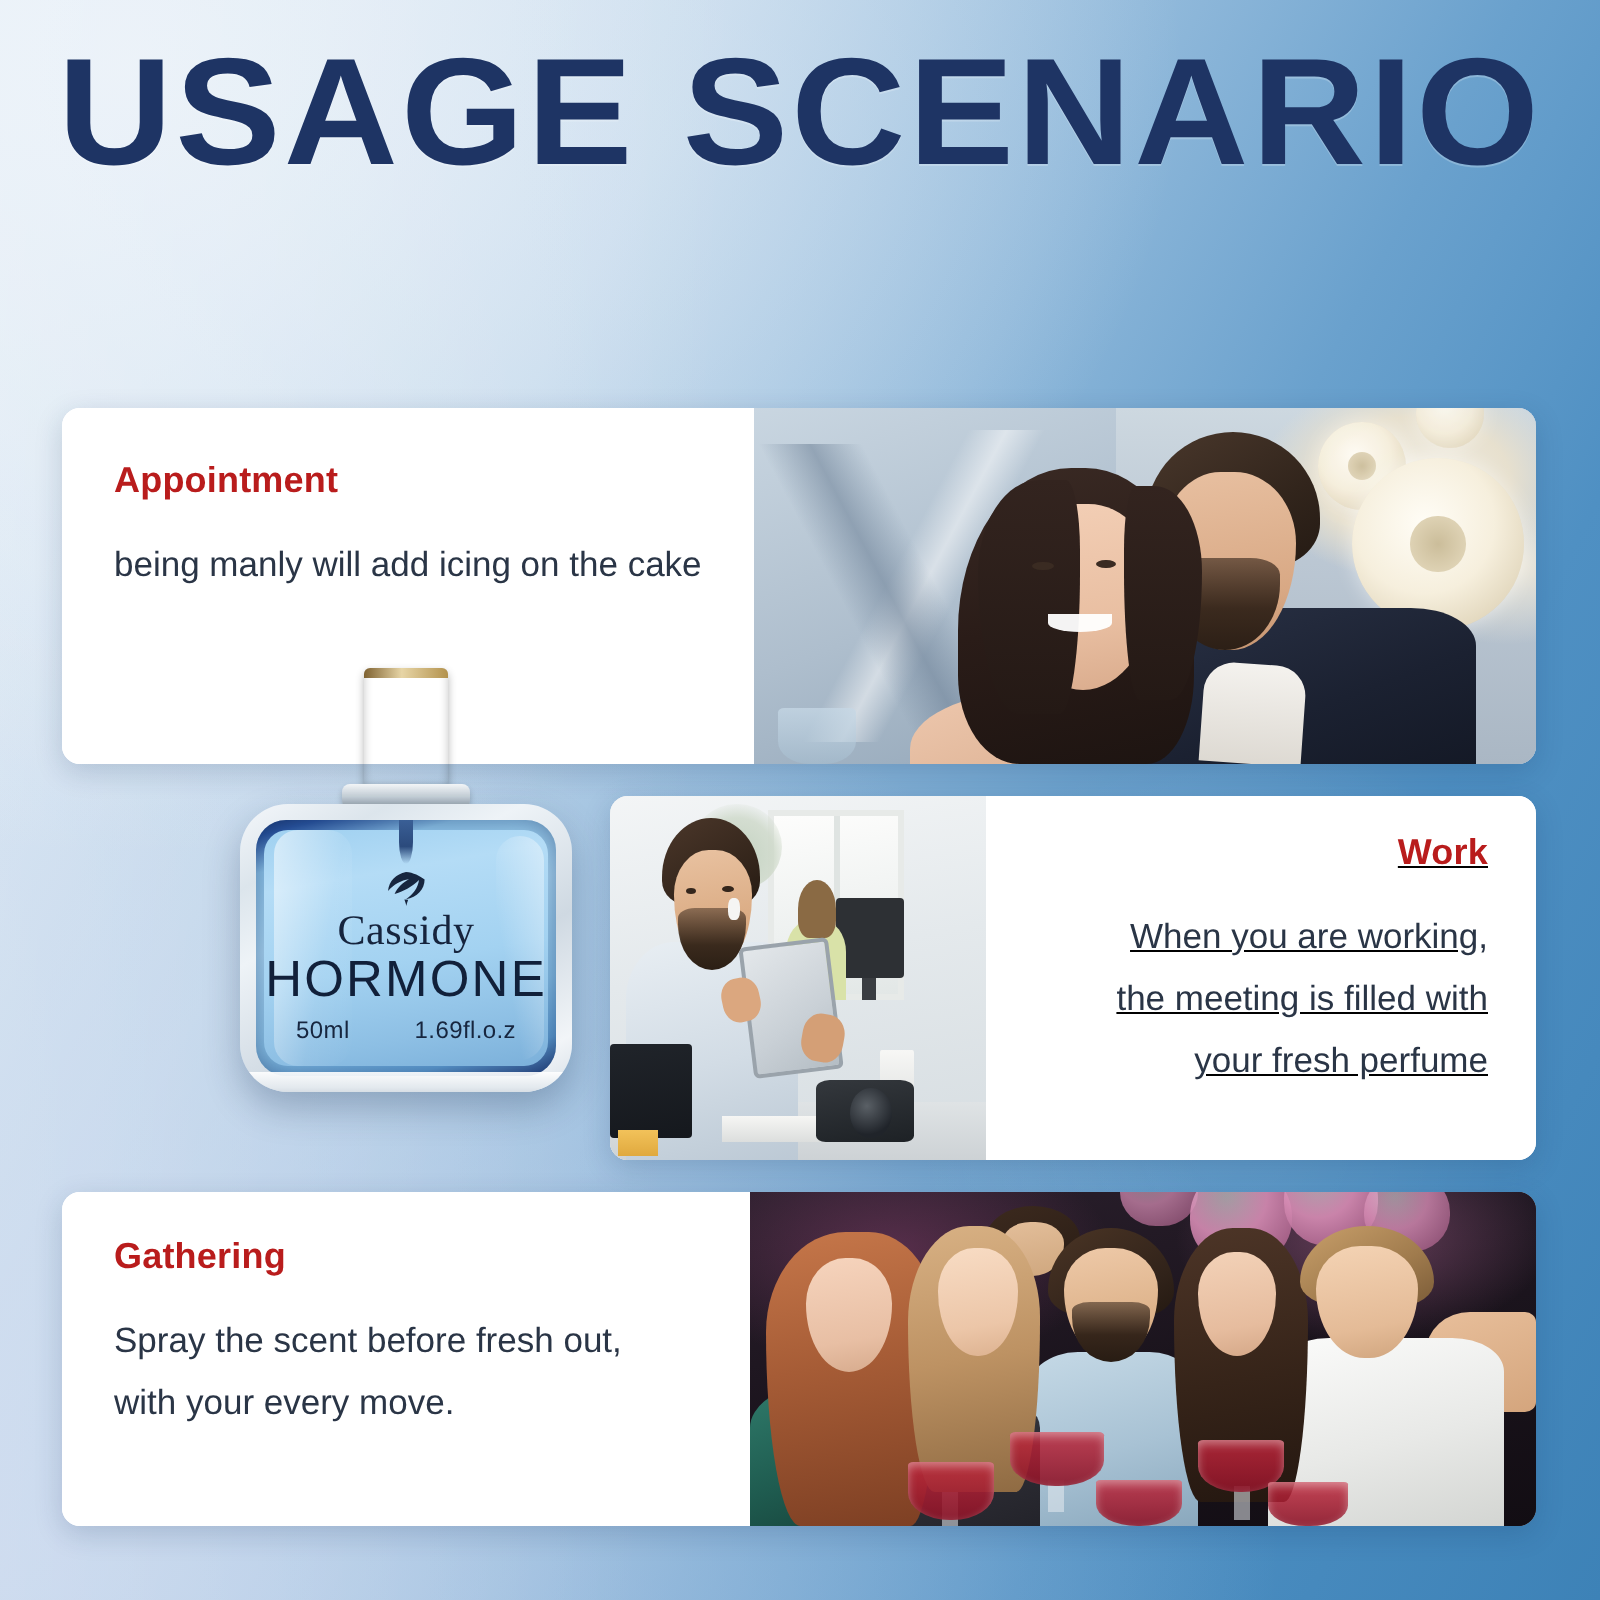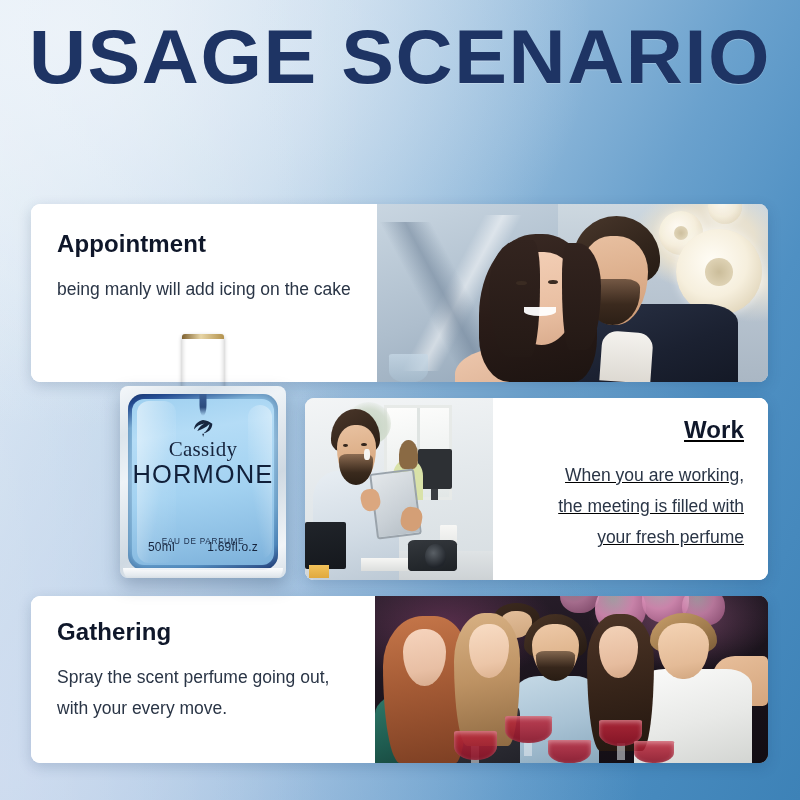--- a/index.html
+++ b/index.html
@@ -93,23 +93,23 @@
 
   .card-text {
     flex: 1 1 auto;
     position: relative;
     padding: 22px 26px;
     box-sizing: border-box;
     background: #fff;
   }
 
   .card-title {
-    font-size: 24px;
+    font-size: 18px;
     font-weight: 700;
-    color: #0f172a;
+    color: #b91c1c;
     margin: 0 0 16px 0;
     letter-spacing: 0.1px;
   }
 
   .card-body {
     font-size: 17.5px;
     color: #2a3546;
     line-height: 1.78;
   }
   .card-body div { white-space: nowrap; }
@@ -529,23 +529,23 @@
     top: 58px;
     width: 64px;
     height: 16px;
     background: linear-gradient(180deg, #f3f6f8 0%, #c6d0d8 40%, #8d9aa5 75%, #6d7a86 100%);
     border-radius: 4px 4px 8px 8px;
     box-shadow: 0 2px 3px rgba(0,0,0,0.22);
   }
 
   .pb-body {
     position: absolute;
-    left: 0; top: 52px;
-    width: 166px; height: 192px;
-    border-radius: 8px;
+    left: 0; top: 68px;
+    width: 166px; height: 144px;
+    border-radius: 24px;
     background: linear-gradient(150deg, #f4f7fa 0%, #dce5ec 18%, #eef3f7 34%, #cfd9e2 62%, #f2f5f8 88%, #d6dfe7 100%);
     box-shadow: 0 8px 18px rgba(20,45,80,0.28);
     overflow: hidden;
   }
   .pb-inner {
     position: absolute;
     left: 8px; top: 8px; right: 8px; bottom: 8px;
     border-radius: 15px;
     background: linear-gradient(165deg, #1f3e7a 0%, #2a55a0 5%, #8fc6ea 16%, #a9d6f2 40%, #87c0e6 70%, #5e9cd0 88%, #27427e 100%);
     box-shadow: inset 0 0 14px rgba(14,40,90,0.5);
@@ -704,21 +704,21 @@
         <div>the meeting is filled with</div>
         <div>your fresh perfume</div>
       </div>
     </div>
   </div>
 
   <div class="card" id="card-gathering">
     <div class="card-text">
       <div class="card-title">Gathering</div>
       <div class="card-body">
-        <div>Spray the scent perfume going out,</div>
+        <div>Spray the scent before fresh out,</div>
         <div>with your every move.</div>
       </div>
     </div>
     <div class="card-photo">
       <div class="photo-party">
         <div class="pp-bg"></div>
         <div class="pp-balloon b4"></div>
         <div class="pp-balloon b1"></div>
         <div class="pp-balloon b2"></div>
         <div class="pp-balloon b3"></div>

